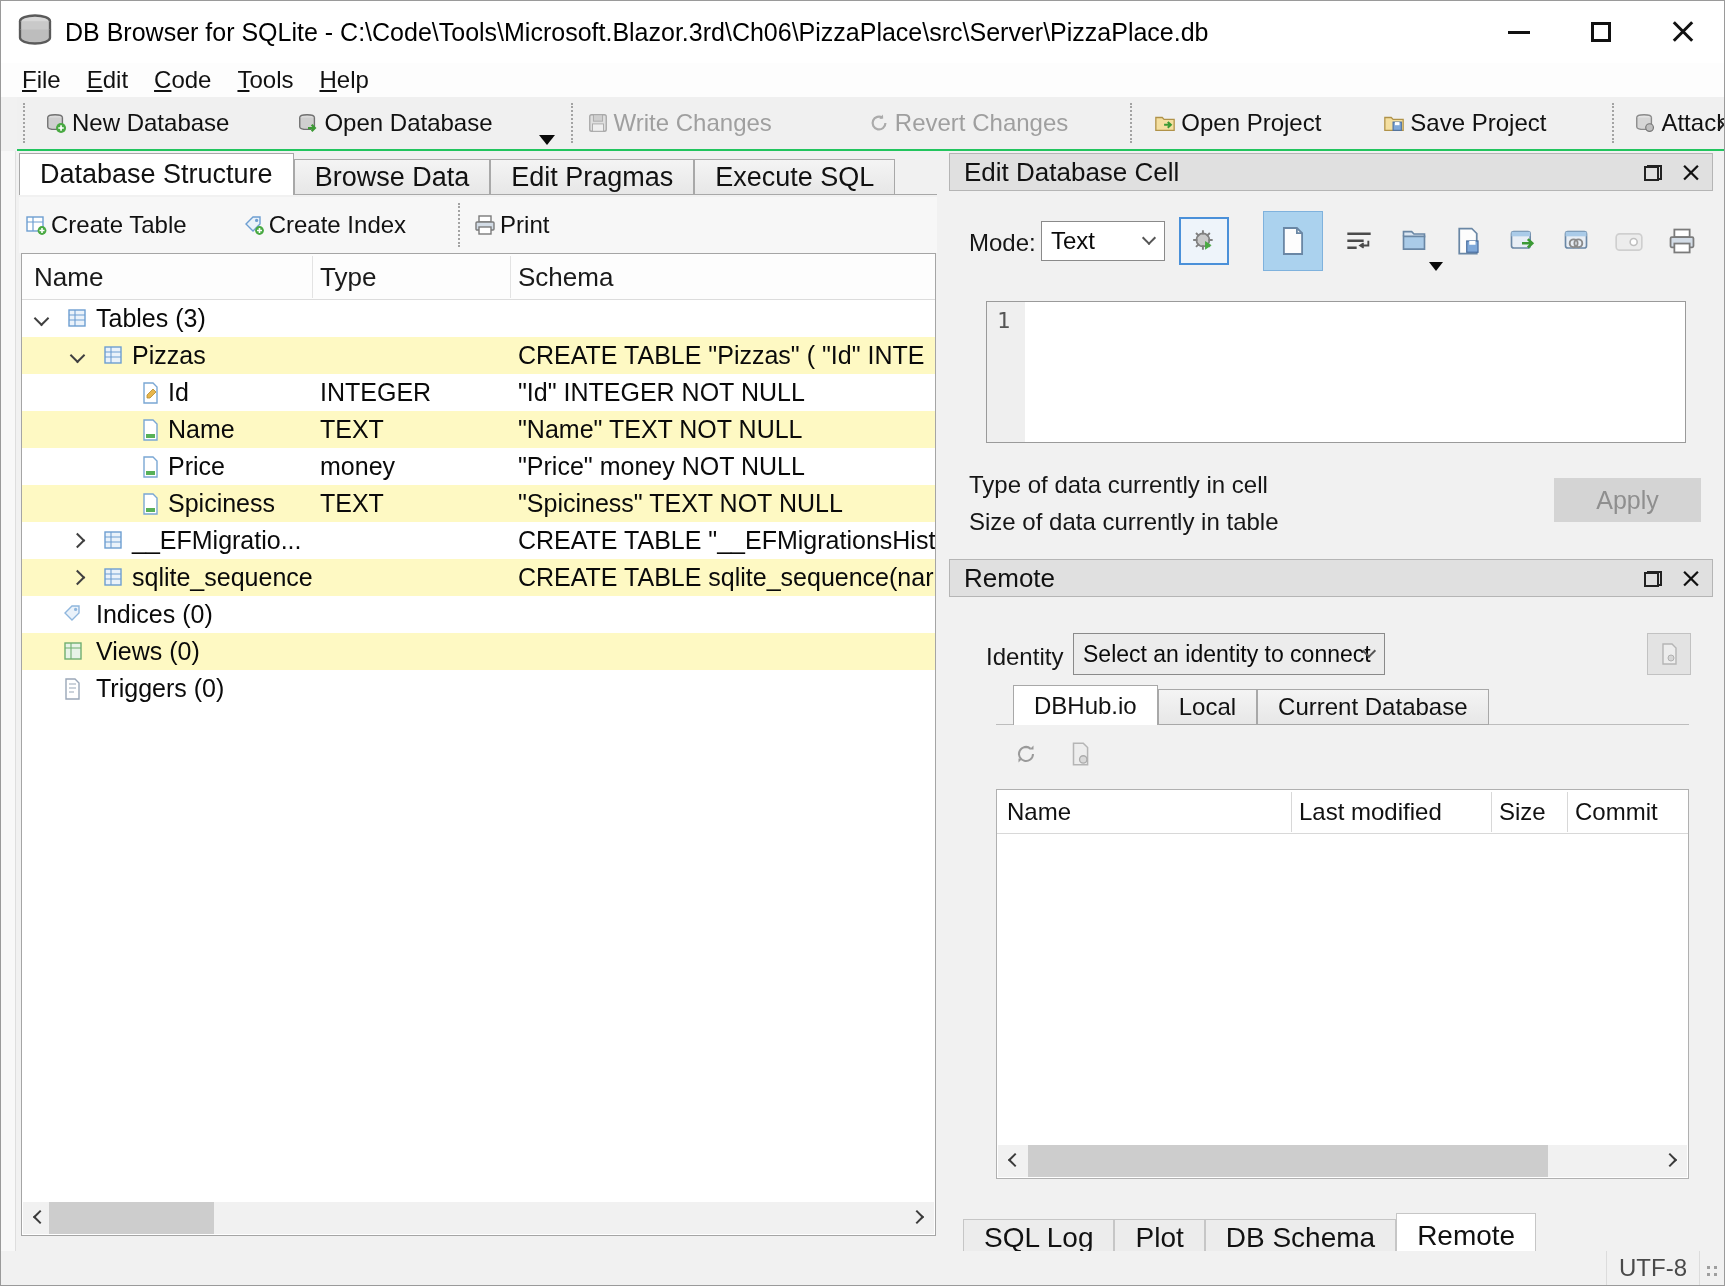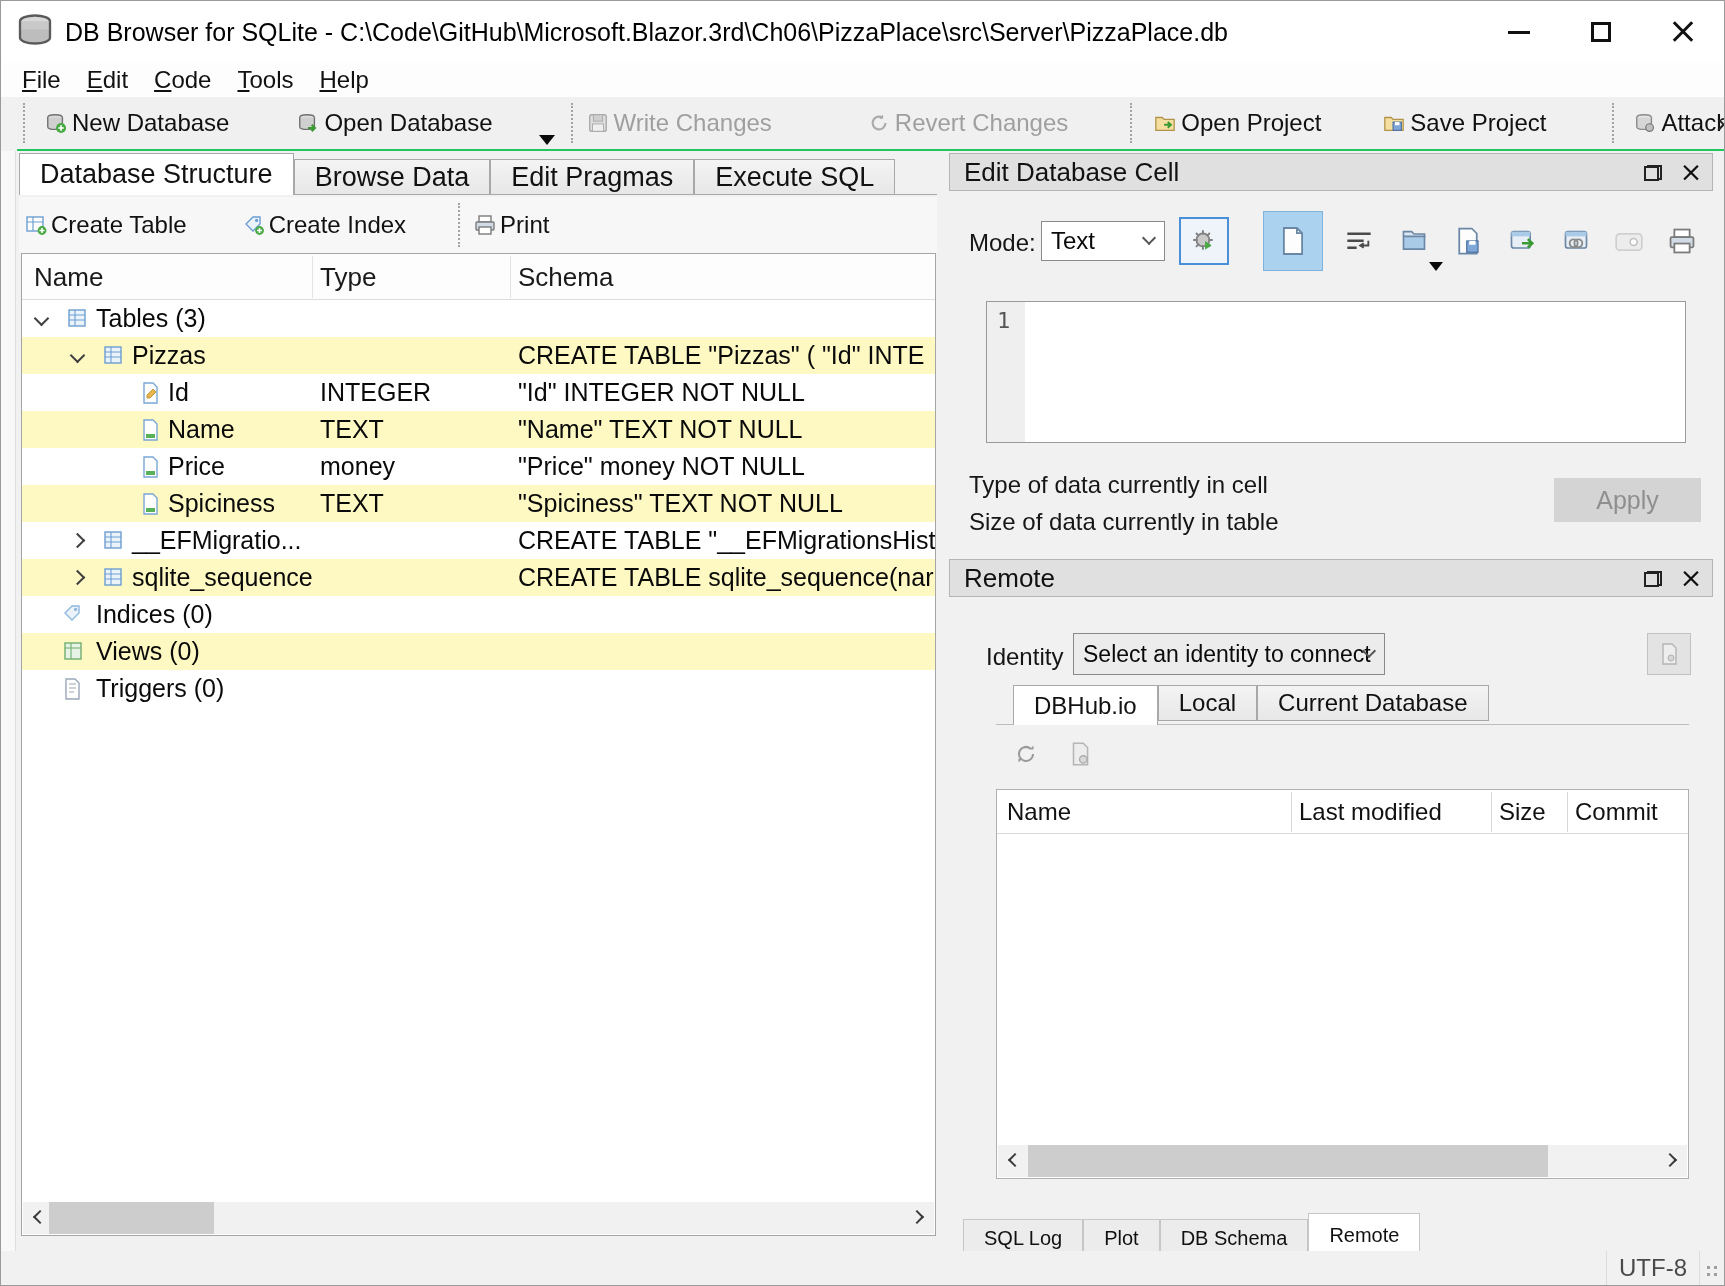--- a/index.html
+++ b/index.html
@@ -74,30 +74,30 @@
   .combo { position:absolute; background:#ffffff; border:1px solid #8a8a8a; display:flex; align-items:center; }
   .combo .cb-text { font-size:24px; color:#0a0a0a; margin-left:9px; white-space:nowrap; }
   .cb-chev { position:absolute; right:10px; top:50%; margin-top:-8px; width:10px; height:10px; border-right:2px solid #555; border-bottom:2px solid #555; transform:rotate(45deg); }
   .combo.gray { background:#ececec; }
   .editor { position:absolute; left:985px; top:300px; width:700px; height:142px; background:#ffffff; border:1px solid #9a9a9a; }
   .editor .gutter { position:absolute; left:0; top:0; bottom:0; width:38px; background:#efefef; }
   .editor .lineno { position:absolute; left:10px; top:6px; font-family:"DejaVu Sans Mono", monospace; font-size:22px; color:#555; }
   .info-label { position:absolute; font-size:24px; color:#161616; white-space:nowrap; }
   .apply-btn { position:absolute; left:1553px; top:477px; width:147px; height:44px; background:#d4d4d4; color:#8f8f8f; font-size:25px; display:flex; align-items:center; justify-content:center; }
 
-  .remote-tabs { position:absolute; left:1012px; top:684px; display:flex; align-items:flex-start; z-index:2; }
+  .remote-tabs { position:absolute; left:1012px; top:684px; display:flex; align-items:flex-end; z-index:2; }
   .remote-tabs .tab { height:36px; font-size:24px; }
   .remote-tabs .tab.active { height:40px; }
   .rtable { position:absolute; left:995px; top:788px; width:693px; height:390px; background:#ffffff; border:1px solid #b0b0b0; }
   .rtable .rhdr { position:absolute; left:0; top:0; right:0; height:44px; border-bottom:1px solid #d8d8d8; }
   .rtable .rcol { position:absolute; top:0; height:44px; line-height:44px; font-size:24px; color:#111; white-space:nowrap; }
   .rtable .rline { position:absolute; top:2px; height:40px; width:1px; background:#d8d8d8; }
 
   .dock-tabs { position:absolute; left:962px; top:1212px; height:44px; display:flex; align-items:flex-end; }
-  .dock-tabs .tab { height:38px; background:#ececec; border-color:#c6c6c6; font-size:20px; }
+  .dock-tabs .tab { height:38px; background:#ececec; border-color:#c6c6c6; font-size:28px; }
   .dock-tabs .tab.active { height:44px; background:#ffffff; border-bottom:none; }
 
   
   .statusbar { position:absolute; left:0; bottom:0; width:100%; height:34px; background:#f1f1f1; }
   .enc { position:absolute; right:24px; top:0; height:34px; line-height:34px; font-size:24px; color:#4a4a4a; padding:0 12px; border-left:1px solid #dcdcdc; border-right:1px solid #dcdcdc; }
   .grip { position:absolute; right:5px; bottom:7px; width:12px; height:12px; }
   .grip::after { content:""; position:absolute; width:3px; height:3px; background:#9f9f9f; box-shadow:7px 0 #9f9f9f, 7px -7px #9f9f9f, 0 7px? ; }
   .grip i { position:absolute; width:3px; height:3px; background:#9f9f9f; }
 
   .icbtn { position:absolute; display:flex; align-items:center; justify-content:center; }
@@ -106,21 +106,21 @@
 <body>
 
 <div class="screen">
 
   <div class="titlebar">
     <svg width="40" height="40" viewBox="0 0 24 24" style="margin-left:14px">
       <ellipse cx="12" cy="5.5" rx="9" ry="3.4" fill="#d8d8d8" stroke="#5a5a5a" stroke-width="1.4"></ellipse>
       <path d="M3 5.5v5c0 1.9 4 3.4 9 3.4s9-1.5 9-3.4v-5" fill="#c9c9c9" stroke="#5a5a5a" stroke-width="1.4"></path>
       <path d="M3 10.5v5c0 1.9 4 3.4 9 3.4s9-1.5 9-3.4v-5" fill="#bdbdbd" stroke="#5a5a5a" stroke-width="1.4"></path>
     </svg>
-    <span class="title-text">DB Browser for SQLite - C:\Code\GitHub\Microsoft.Blazor.3rd\Ch06\PizzaPlace\src\Server\PizzaPlace.db</span>
+    <span class="title-text">DB Browser for SQLite - C:\Code\Tools\Microsoft.Blazor.3rd\Ch06\PizzaPlace\src\Server\PizzaPlace.db</span>
     <div class="wbtns">
       <div class="wbtn">
           <span class="min-glyph"></span>
         </div>
       <div class="wbtn">
           <span class="max-glyph"></span>
         </div>
       <div class="wbtn">
           <span class="xicon"></span>
         </div>

